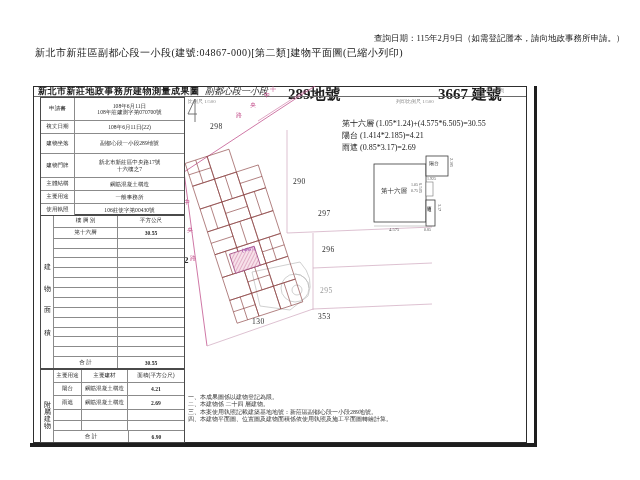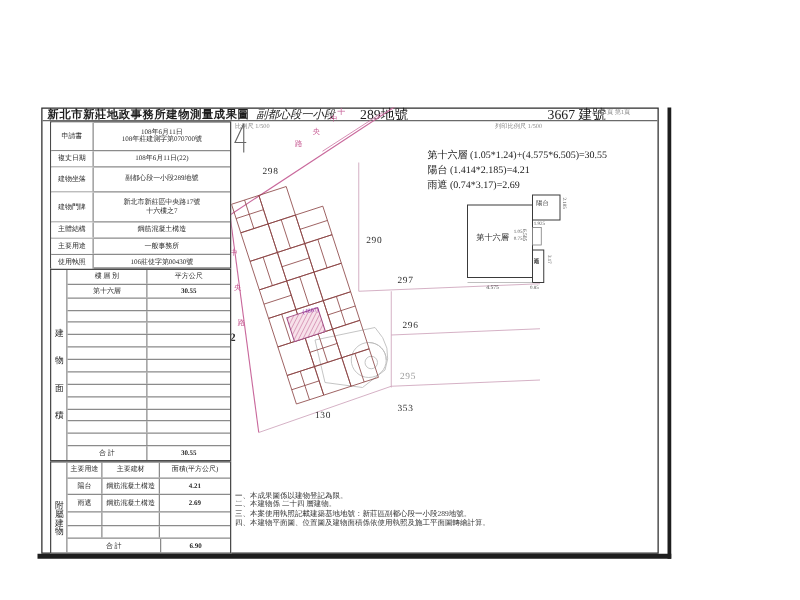--- a/index.html
+++ b/index.html
@@ -8,21 +8,21 @@
   .ov{position:absolute;white-space:nowrap;line-height:1.05;}
   .sys-title{font-size:12.5px;letter-spacing:1.5px;color:#141414;}
   .qdate{font-size:8.5px;color:#222;}
   .subtitle{font-size:10px;letter-spacing:.5px;color:#161616;}
   .doc-border{position:absolute;left:33px;top:86px;width:494px;height:357px;border:1.6px solid #2d2d2d;box-sizing:border-box;background:#fff;}
   .edge-r{position:absolute;left:534px;top:86px;width:2.5px;height:361px;background:#1e1e1e;}
   .edge-b{position:absolute;left:30px;top:443px;width:507px;height:3.5px;background:#1e1e1e;}
   .hdr-line{position:absolute;left:34px;top:96px;width:492px;height:1px;background:#6a6a6a;}
   .doc-title{font-size:9px;letter-spacing:.5px;font-weight:bold;}
   .doc-sec{font-size:9px;font-style:italic;}
-  .doc-num{font-size:11px;font-weight:normal;text-align:right;}
+  .doc-num{font-size:15px;font-weight:bold;text-align:right;}
   .tiny-gray{font-size:5px;color:#8a8a8a;}
   .calc{font-size:8px;color:#1a1a1a;line-height:12px;}
   .notes{font-size:6px;color:#333;line-height:7.3px;white-space:nowrap;}
   
   .tbl{position:absolute;box-sizing:border-box;border:1px solid #4a4a4a;background:#fff;}
   .row{display:flex;box-sizing:border-box;border-top:1px solid #8b8b8b;}
   .row:first-child{border-top:none;}
   .cell{box-sizing:border-box;display:flex;align-items:center;justify-content:center;
         font-size:5.6px;color:#2a2a2a;text-align:center;overflow:hidden;}
   .lbl{flex:0 0 34px;border-right:1px solid #8b8b8b;background:#fff;}
@@ -30,34 +30,36 @@
   .vstrip{flex:0 0 12px;border-right:1px solid #8b8b8b;display:flex;align-items:center;justify-content:center;
           writing-mode:vertical-rl;text-orientation:upright;font-size:7px;color:#222;}
   .grid{flex:1;display:flex;flex-direction:column;}
   .c1{flex:0 0 64px;border-right:1px solid #8b8b8b;}
   .c2{flex:1;}
   .a1{flex:0 0 28px;border-right:1px solid #8b8b8b;}
   .a2{flex:0 0 46px;border-right:1px solid #8b8b8b;}
   .a3{flex:1;}
   .num{font-weight:bold;}
   
-  .parcel{position:absolute;font-size:7.5px;color:#2d2d2d;letter-spacing:.5px;margin-top:10px;}
+  .parcel{position:absolute;font-size:7.5px;color:#2d2d2d;letter-spacing:.5px;}
   .parcel.big{font-size:9px;font-weight:bold;}
   .parcel.faint{color:#9a9a9a;}
   .roadch{position:absolute;font-size:6px;color:#c4508c;}
   .subj{position:absolute;font-size:5px;color:#8d2fa8;transform:rotate(-8deg);}
   .dtxt{position:absolute;color:#2c2c2c;}
   .dim{color:#555;}
   .vert{writing-mode:vertical-rl;text-orientation:mixed;}
 </style>
 </head>
 <body>
 
 <div class="canvas">
 
+  <div class="ov qdate" style="left:374px;top:34px">查詢日期：115年2月9日（如需登記謄本，請向地政事務所申請。）</div>
+  <div class="ov subtitle" style="left:35px;top:48px">新北市新莊區副都心段一小段(建號:04867-000)[第二類]建物平面圖(已縮小列印)</div>
 
   <div class="doc-border"></div>
   <div class="edge-r"></div>
   <div class="edge-b"></div>
 
   <div class="ov doc-title" style="left:38px;top:87px">新北市新莊地政事務所建物測量成果圖</div>
   <div class="ov doc-sec" style="left:205px;top:87px">副都心段一小段</div>
   <div class="ov doc-num" style="left:288px;top:87px">289地號</div>
   <div class="ov doc-num" style="left:438px;top:87px">3667 建號</div>
   <div class="ov tiny-gray" style="left:188px;top:99px">比例尺 1/500</div>
@@ -167,21 +169,21 @@
       <div class="roadch" style="left: 264px; top: 91px; position: absolute;">中</div>
       <div class="roadch" style="left: 184px; top: 198px; position: absolute;">中</div>
       <div class="roadch" style="left: 187px; top: 226px; position: absolute;">央</div>
       <div class="roadch" style="left: 190px; top: 254px; position: absolute;">路</div>
     </div>
   <div class="ov subj" style="left:242px;top:247px">(4867)</div>
 
   <div class="ov calc" style="left:342px;top:118px" id="calc-block">
       <div class="">第十六層 (1.05*1.24)+(4.575*6.505)=30.55</div>
       <div class="">陽台 (1.414*2.185)=4.21</div>
-      <div class="">雨遮 (0.74*3.17)=2.69</div>
+      <div class="">雨遮 (0.85*3.17)=2.69</div>
     </div>
 
   <div class="ov dtxt" style="left:381px;top:188px;font-size:6.5px">第十六層</div>
   <div class="ov dtxt" style="left:429px;top:161px;font-size:5px">陽台</div>
   <div class="ov dtxt vert" style="left:426px;top:203px;font-size:4.5px">雨遮</div>
   <div class="ov dtxt dim" style="left:389px;top:228px;font-size:4.5px">4.575</div>
   <div class="ov dtxt dim vert" style="left:417px;top:183px;font-size:4.5px">6.505</div>
   <div class="ov dtxt dim" style="left:427px;top:177px;font-size:4px">1.925</div>
   <div class="ov dtxt dim vert" style="left:449px;top:158px;font-size:4px">2.185</div>
   <div class="ov dtxt dim" style="left:411px;top:183px;font-size:4px">1.05</div>

